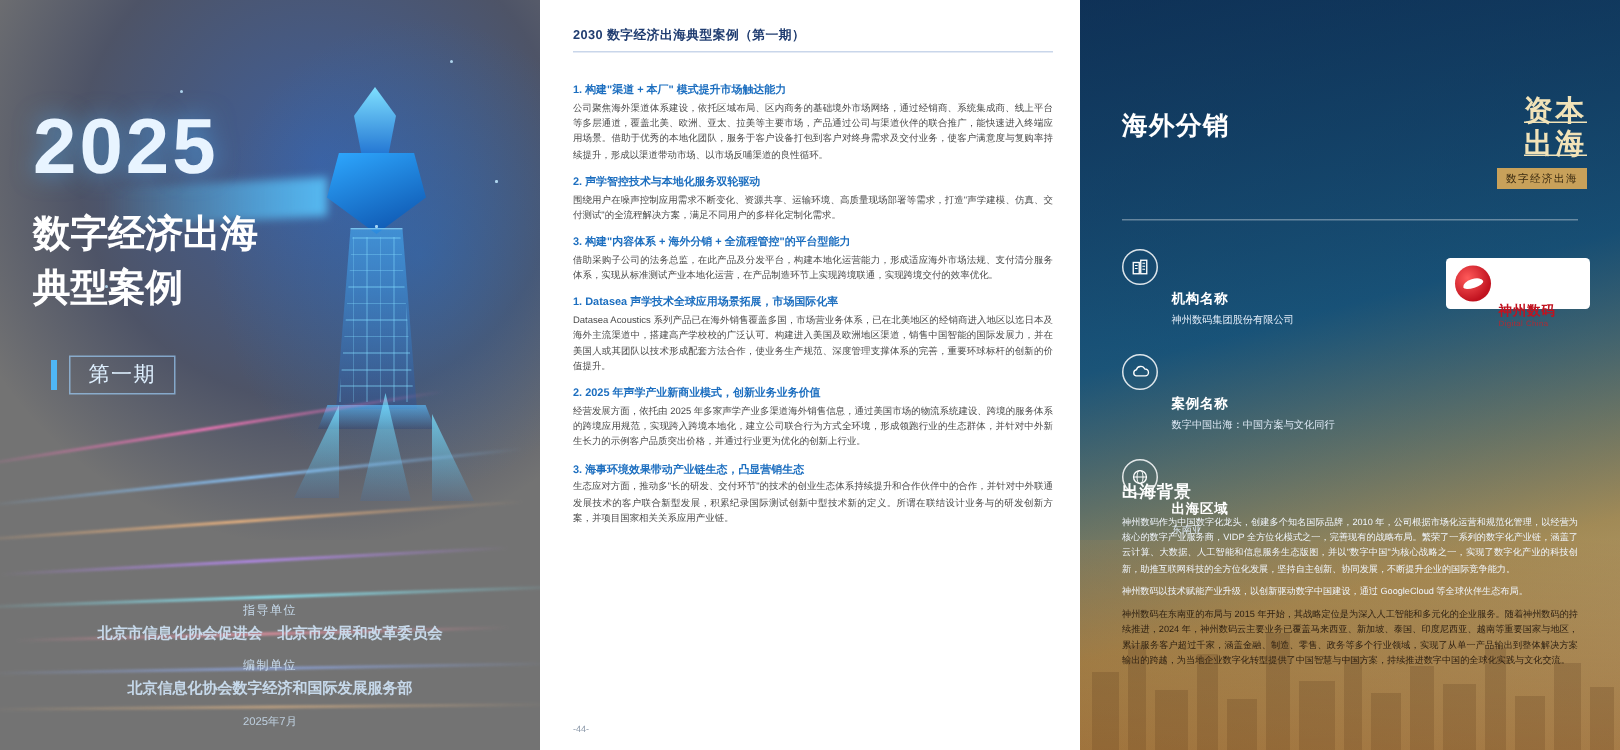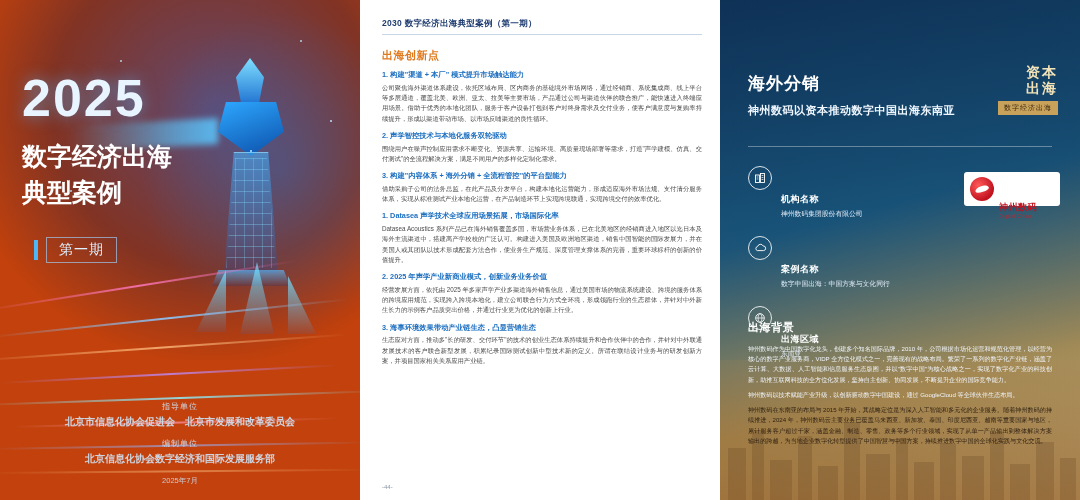--- a/index.html
+++ b/index.html
@@ -18,21 +18,21 @@
     width: 1080px;
     height: 500px;
     display: flex;
   }
 
   
   .cover {
     position: relative;
     width: 360px;
     height: 500px;
-    background: #c2410c;
+    background: #737373;
     overflow: hidden;
     flex: 0 0 360px;
   }
   .cover-bg-glow {
     position: absolute;
     left: -40px; top: -60px;
     width: 460px; height: 420px;
     background: radial-gradient(ellipse at 55% 40%, rgba(20,80,190,0.55) 0%, rgba(8,25,80,0.35) 45%, rgba(3,11,39,0) 72%);
   }
   .cover-bg-glow2 {
@@ -281,25 +281,26 @@
     font-weight: 700;
     letter-spacing: .5px;
     color: #eef6ff;
   }
   .rp-stamp {
     position: absolute;
     right: 22px; top: 64px;
     text-align: right;
   }
   .rp-stamp-main {
-    font-size: 14px;
+    font-size: 19px;
     font-weight: 700;
     color: #f2e3b8;
     line-height: 1.15;
     letter-spacing: 2px;
+    text-decoration: underline;
   }
   .rp-stamp-tag {
     display: inline-block;
     margin-top: 4px;
     background: #c8a15a;
     color: #3a2a10;
     font-size: 7px;
     padding: 2px 6px;
     letter-spacing: 1px;
   }
@@ -468,21 +469,20 @@
       <div class="cf-date">2025年7月</div>
     </div>
   </section>
 
   <section class="midpage">
     <div class="mid-header">2030 数字经济出海典型案例（第一期）</div>
     <div class="mid-header-rule"></div>
 
     <div class="mid-body">
 
-      <div class="sec-head">出海创新点</div>
       <div class="sub-head">1. 构建"渠道 + 本厂" 模式提升市场触达能力</div>
       <p class="para">公司聚焦海外渠道体系建设，依托区域布局、区内商务的基础境外市场网络，通过经销商、系统集成商、线上平台等多层通道，覆盖北美、欧洲、亚太、拉美等主要市场，产品通过公司与渠道伙伴的联合推广，能快速进入终端应用场景。借助于优秀的本地化团队，服务于客户设备打包到客户对终身需求及交付业务，使客户满意度与复购率持续提升，形成以渠道带动市场、以市场反哺渠道的良性循环。</p>
       <div class="sub-head">2. 声学智控技术与本地化服务双轮驱动</div>
       <p class="para">围绕用户在噪声控制应用需求不断变化、资源共享、运输环境、高质量现场部署等需求，打造"声学建模、仿真、交付测试"的全流程解决方案，满足不同用户的多样化定制化需求。</p>
       <div class="sub-head">3. 构建"内容体系 + 海外分销 + 全流程管控"的平台型能力</div>
       <p class="para">借助采购子公司的法务总监，在此产品及分发平台，构建本地化运营能力，形成适应海外市场法规、支付清分服务体系，实现从标准测试产业本地化运营，在产品制造环节上实现跨境联通，实现跨境交付的效率优化。</p>
 
       <div class="sub-head">1. Datasea 声学技术全球应用场景拓展，市场国际化率</div>
       <p class="para">Datasea Acoustics 系列产品已在海外销售覆盖多国，市场营业务体系，已在北美地区的经销商进入地区以迄日本及海外主流渠道中，搭建高产学校校的广泛认可。构建进入美国及欧洲地区渠道，销售中国智能的国际发展力，并在美国人或其团队以技术形成配套方法合作，使业务生产规范、深度管理支撑体系的完善，重要环球标杆的创新的价值提升。</p>
       <div class="sub-head">2. 2025 年声学产业新商业模式，创新业务业务价值</div>
@@ -510,21 +510,20 @@
       <div class="blk" style="left:242px;width:22px;height:44px;"></div>
       <div class="blk" style="left:270px;width:14px;height:68px;"></div>
       <div class="blk" style="left:290px;width:20px;height:36px;"></div>
       <div class="blk" style="left:316px;width:18px;height:58px;"></div>
       <div class="blk" style="left:340px;width:16px;height:42px;"></div>
     </div>
     <div class="rp-overlay"></div>
 
     <div class="rp-title-wrap">
       <div class="rp-case-no">海外分销</div>
-      <div class="rp-case-sub">神州数码以资本推动数字中国出海东南亚</div>
     </div>
 
     <div class="rp-stamp">
       <div class="rp-stamp-main">资本</div>
       <div class="rp-stamp-main">出海</div>
       <div class="rp-stamp-tag">数字经济出海</div>
     </div>
 
     <div class="rp-divider"></div>
 

